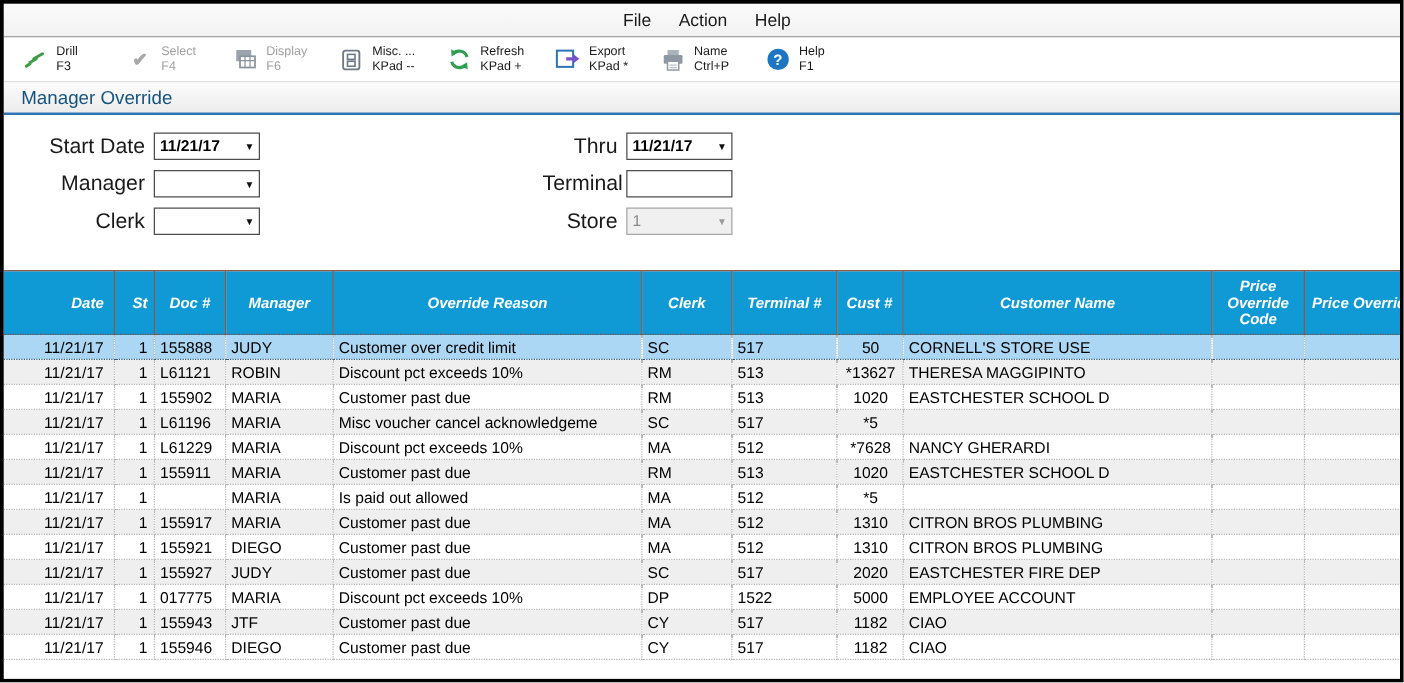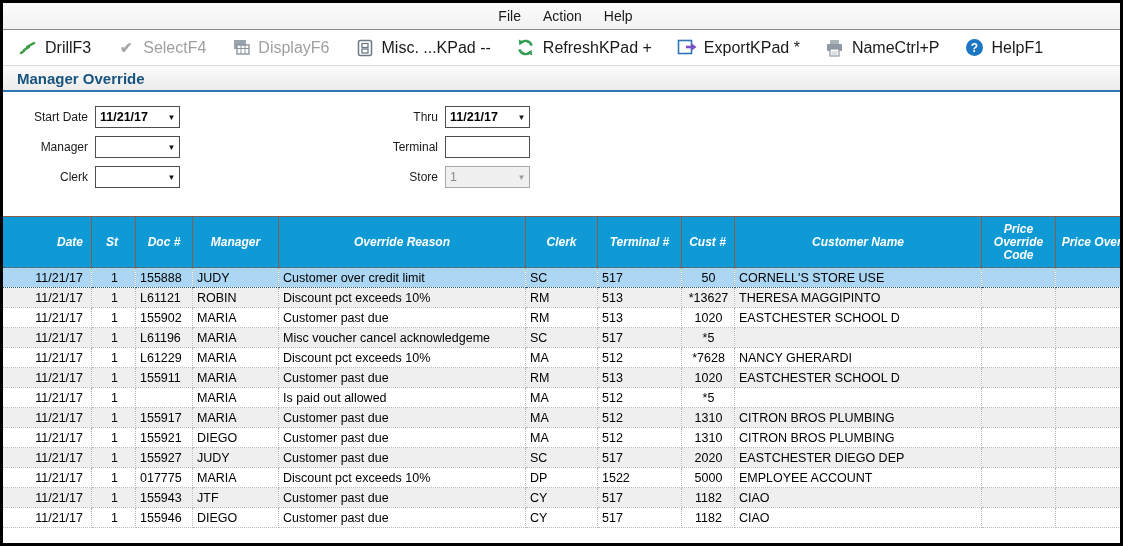--- a/index.html
+++ b/index.html
@@ -39,39 +39,39 @@
   .toolbar{
     height:35px;flex:0 0 auto;background:#fff;
     border-bottom:1px solid #d9d9d9;
     display:flex;align-items:center;
     padding-left:14px;
   }
   .titem{
     display:flex;align-items:center;margin-right:24px;min-width:60px;
   }
   .titem .ticon{width:22px;height:20px;display:flex;align-items:center;justify-content:center;margin-right:6px;flex:0 0 auto;}
-  .titem .tlabels{display:flex;flex-direction:row;line-height:12px;font-size:16px;color:#1a1a1a;}
+  .titem .tlabels{display:flex;flex-direction:column;line-height:12px;font-size:10px;color:#1a1a1a;}
   .titem.disabled .tlabels{color:#a0a0a0;}
   .check-glyph{color:#a8a8a8;font-size:15px;font-weight:bold;}
   .help-circle{
     width:17px;height:17px;border-radius:50%;background:#1d76c2;
     color:#fff;font-size:12px;font-weight:bold;display:flex;align-items:center;justify-content:center;
   }
   
   .section-band{
     height:24px;flex:0 0 auto;
     background:linear-gradient(#fcfcfc,#ececec);
     border-bottom:2px solid #2e75b6;
     display:flex;align-items:center;padding-left:14px;
   }
-  .section-band .stitle{font-size:15px;font-weight:bold;color:#17537f;}
+  .section-band .stitle{font-size:15px;font-weight:normal;color:#17537f;}
   
   .filters{flex:0 0 auto;background:#fff;padding:14px 0 10px 0;height:100px;}
   .frow{display:flex;align-items:center;margin-bottom:8px;height:22px;}
-  .flabel{width:85px;text-align:right;font-size:12px;color:#1a1a1a;margin-right:7px;flex:0 0 auto;}
+  .flabel{width:85px;text-align:right;font-size:17px;color:#1a1a1a;margin-right:7px;flex:0 0 auto;margin-left:28px;}
   .flabel.r{width:60px;}
   .spacer{width:198px;flex:0 0 auto;}
   .combo,.textbox{
     width:85px;height:22px;border:1px solid #4d4d4d;background:#fff;
     box-sizing:border-box;display:flex;align-items:center;font-size:12.5px;
   }
   .combo .cval{flex:1;padding-left:4px;font-weight:bold;color:#000;white-space:nowrap;overflow:hidden;}
   .combo .cval.plain{font-weight:normal;}
   .combo .carrow{width:15px;text-align:center;font-size:8px;color:#111;flex:0 0 auto;}
   .combo.disabled{background:#f0f0f0;border-color:#a8a8a8;}
@@ -93,21 +93,21 @@
     padding:0 0 0 4px;white-space:nowrap;overflow:hidden;
     border-right:1px dotted #b8b8b8;border-bottom:1px dotted #b8b8b8;
     background:#fff;
   }
   tbody tr:nth-child(even) td{background:#efefef;}
   tbody tr.selected td{
     background:#abd7f5;
     border-top:1px dotted #2f5a7d;border-bottom:1px dotted #2f5a7d;
   }
   .c0{width:78px;text-align:right;padding-right:8px;}
-  .c1{width:24px;text-align:right;padding-right:17px;}
+  .c1{width:24px;text-align:right;padding-right:5px;}
   .c2{width:52px;}
   .c3{width:81px;}
   .c4{width:242px;}
   .c5{width:67px;}
   .c6{width:79px;}
   .c7{width:47px;text-align:center;padding-right:3px;}
   .c8{width:242px;}
   .c9{width:69px;}
   .c10{width:136px;}
 </style>
@@ -420,21 +420,21 @@
           </tr>
           <tr>
             <td class="c0">11/21/17</td>
             <td class="c1">1</td>
             <td class="c2">155927</td>
             <td class="c3">JUDY</td>
             <td class="c4">Customer past due</td>
             <td class="c5">SC</td>
             <td class="c6">517</td>
             <td class="c7">2020</td>
-            <td class="c8">EASTCHESTER DIEGO DEP</td>
+            <td class="c8">EASTCHESTER FIRE DEP</td>
             <td class="c9"></td>
             <td class="c10"></td>
           </tr>
           <tr>
             <td class="c0">11/21/17</td>
             <td class="c1">1</td>
             <td class="c2">017775</td>
             <td class="c3">MARIA</td>
             <td class="c4">Discount pct exceeds 10%</td>
             <td class="c5">DP</td>

